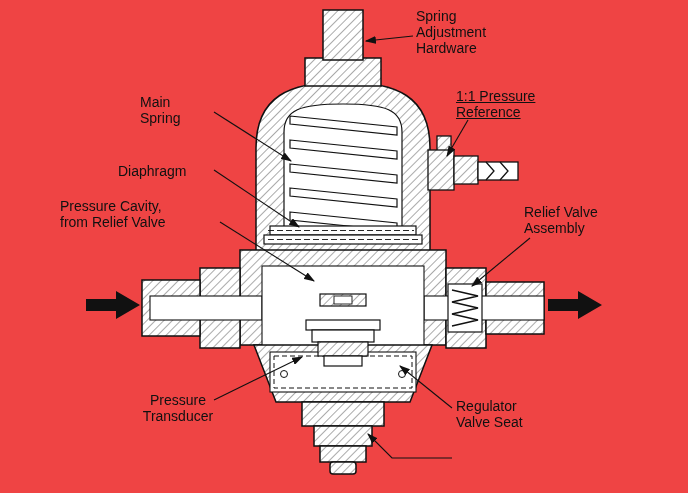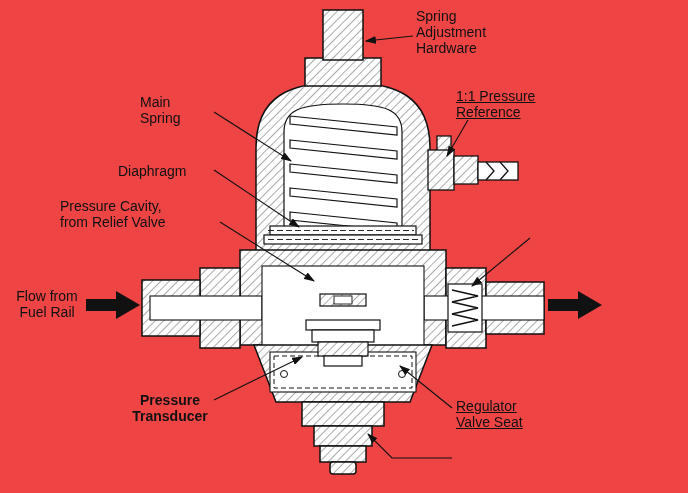--- a/index.html
+++ b/index.html
@@ -12,22 +12,22 @@
   .ta-c { text-align:center; }
 
   .lbl-spring-adj   { left:416px; top:8px;   width:120px; }
   .lbl-ref          { left:456px; top:88px;  width:120px;text-decoration:underline; }
   .lbl-main-spring  { left:140px; top:94px;  width:72px;  }
   .lbl-diaphragm    { left:118px; top:163px; width:92px;  }
   .lbl-cavity       { left:60px;  top:198px; width:158px; }
   .lbl-relief       { left:524px; top:204px; width:120px; }
   .lbl-flow-from    { left:8px;   top:288px; width:78px;  }
   .lbl-flow-return  { left:602px; top:288px; width:84px;  }
-  .lbl-transducer   { left:120px; top:392px; width:100px;font-weight:bold; }
-  .lbl-valve-seat   { left:456px; top:398px; width:110px;text-decoration:underline; }
+  .lbl-transducer   { left:128px; top:392px; width:100px; }
+  .lbl-valve-seat   { left:456px; top:398px; width:110px; }
   .lbl-micro        { left:456px; top:444px; width:180px; }
 </style>
 </head>
 <body>
 
 <div class="stage">
 
   <svg width="688" height="493" viewBox="0 0 688 493">
     <defs>
       <pattern id="hatch" patternUnits="userSpaceOnUse" width="6" height="6" patternTransform="rotate(45)">
@@ -139,17 +139,17 @@
       <line x1="452" y1="408" x2="400" y2="366" marker-end="url(#arrow)"></line>
       <polyline points="452,458 392,458 368,434" marker-end="url(#arrow)"></polyline>
     </g>
   </svg>
 
   <div class="label lbl-spring-adj">Spring<br>Adjustment<br>Hardware</div>
   <div class="label lbl-ref">1:1 Pressure<br>Reference</div>
   <div class="label lbl-main-spring ta-r">Main<br>Spring</div>
   <div class="label lbl-diaphragm ta-r">Diaphragm</div>
   <div class="label lbl-cavity ta-r">Pressure Cavity,<br>from Relief Valve</div>
-  <div class="label lbl-flow-from ta-c">Flow from<br>Fuel Rail</div>
+  <div class="label lbl-relief">Relief Valve<br>Assembly</div>
   <div class="label lbl-transducer ta-c">Pressure<br>Transducer</div>
   <div class="label lbl-valve-seat">Regulator<br>Valve Seat</div>
 
 </div>
 
 </body></html>

